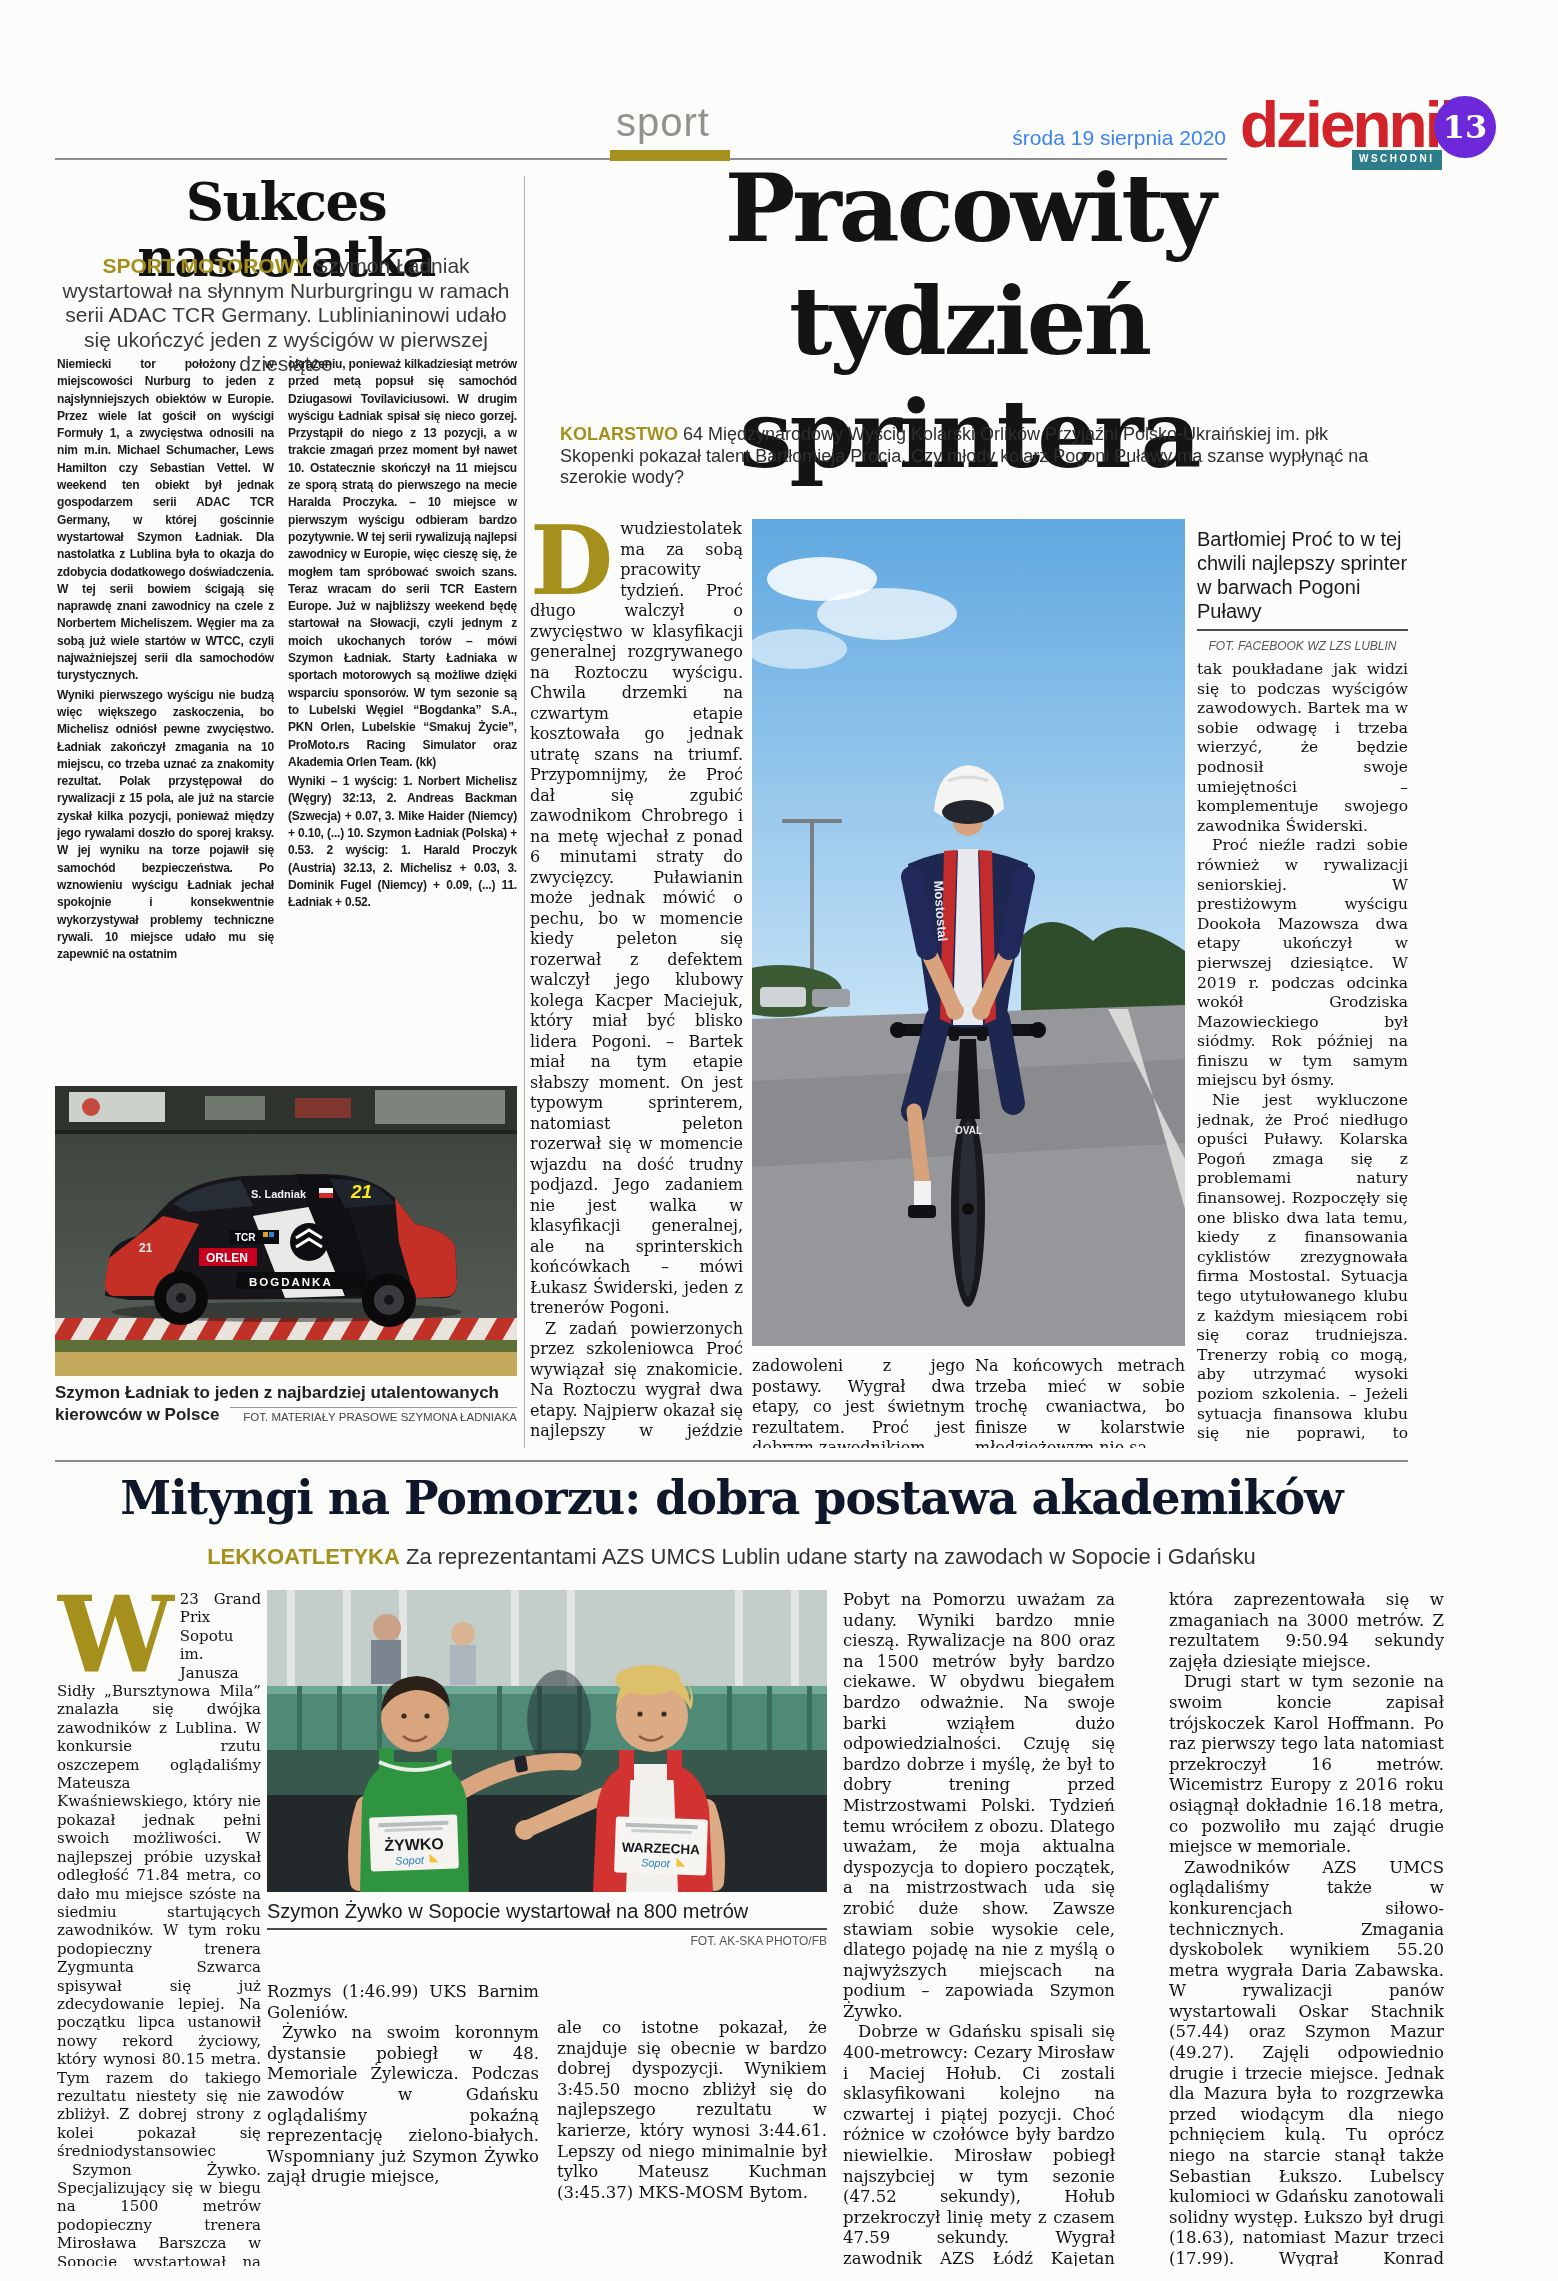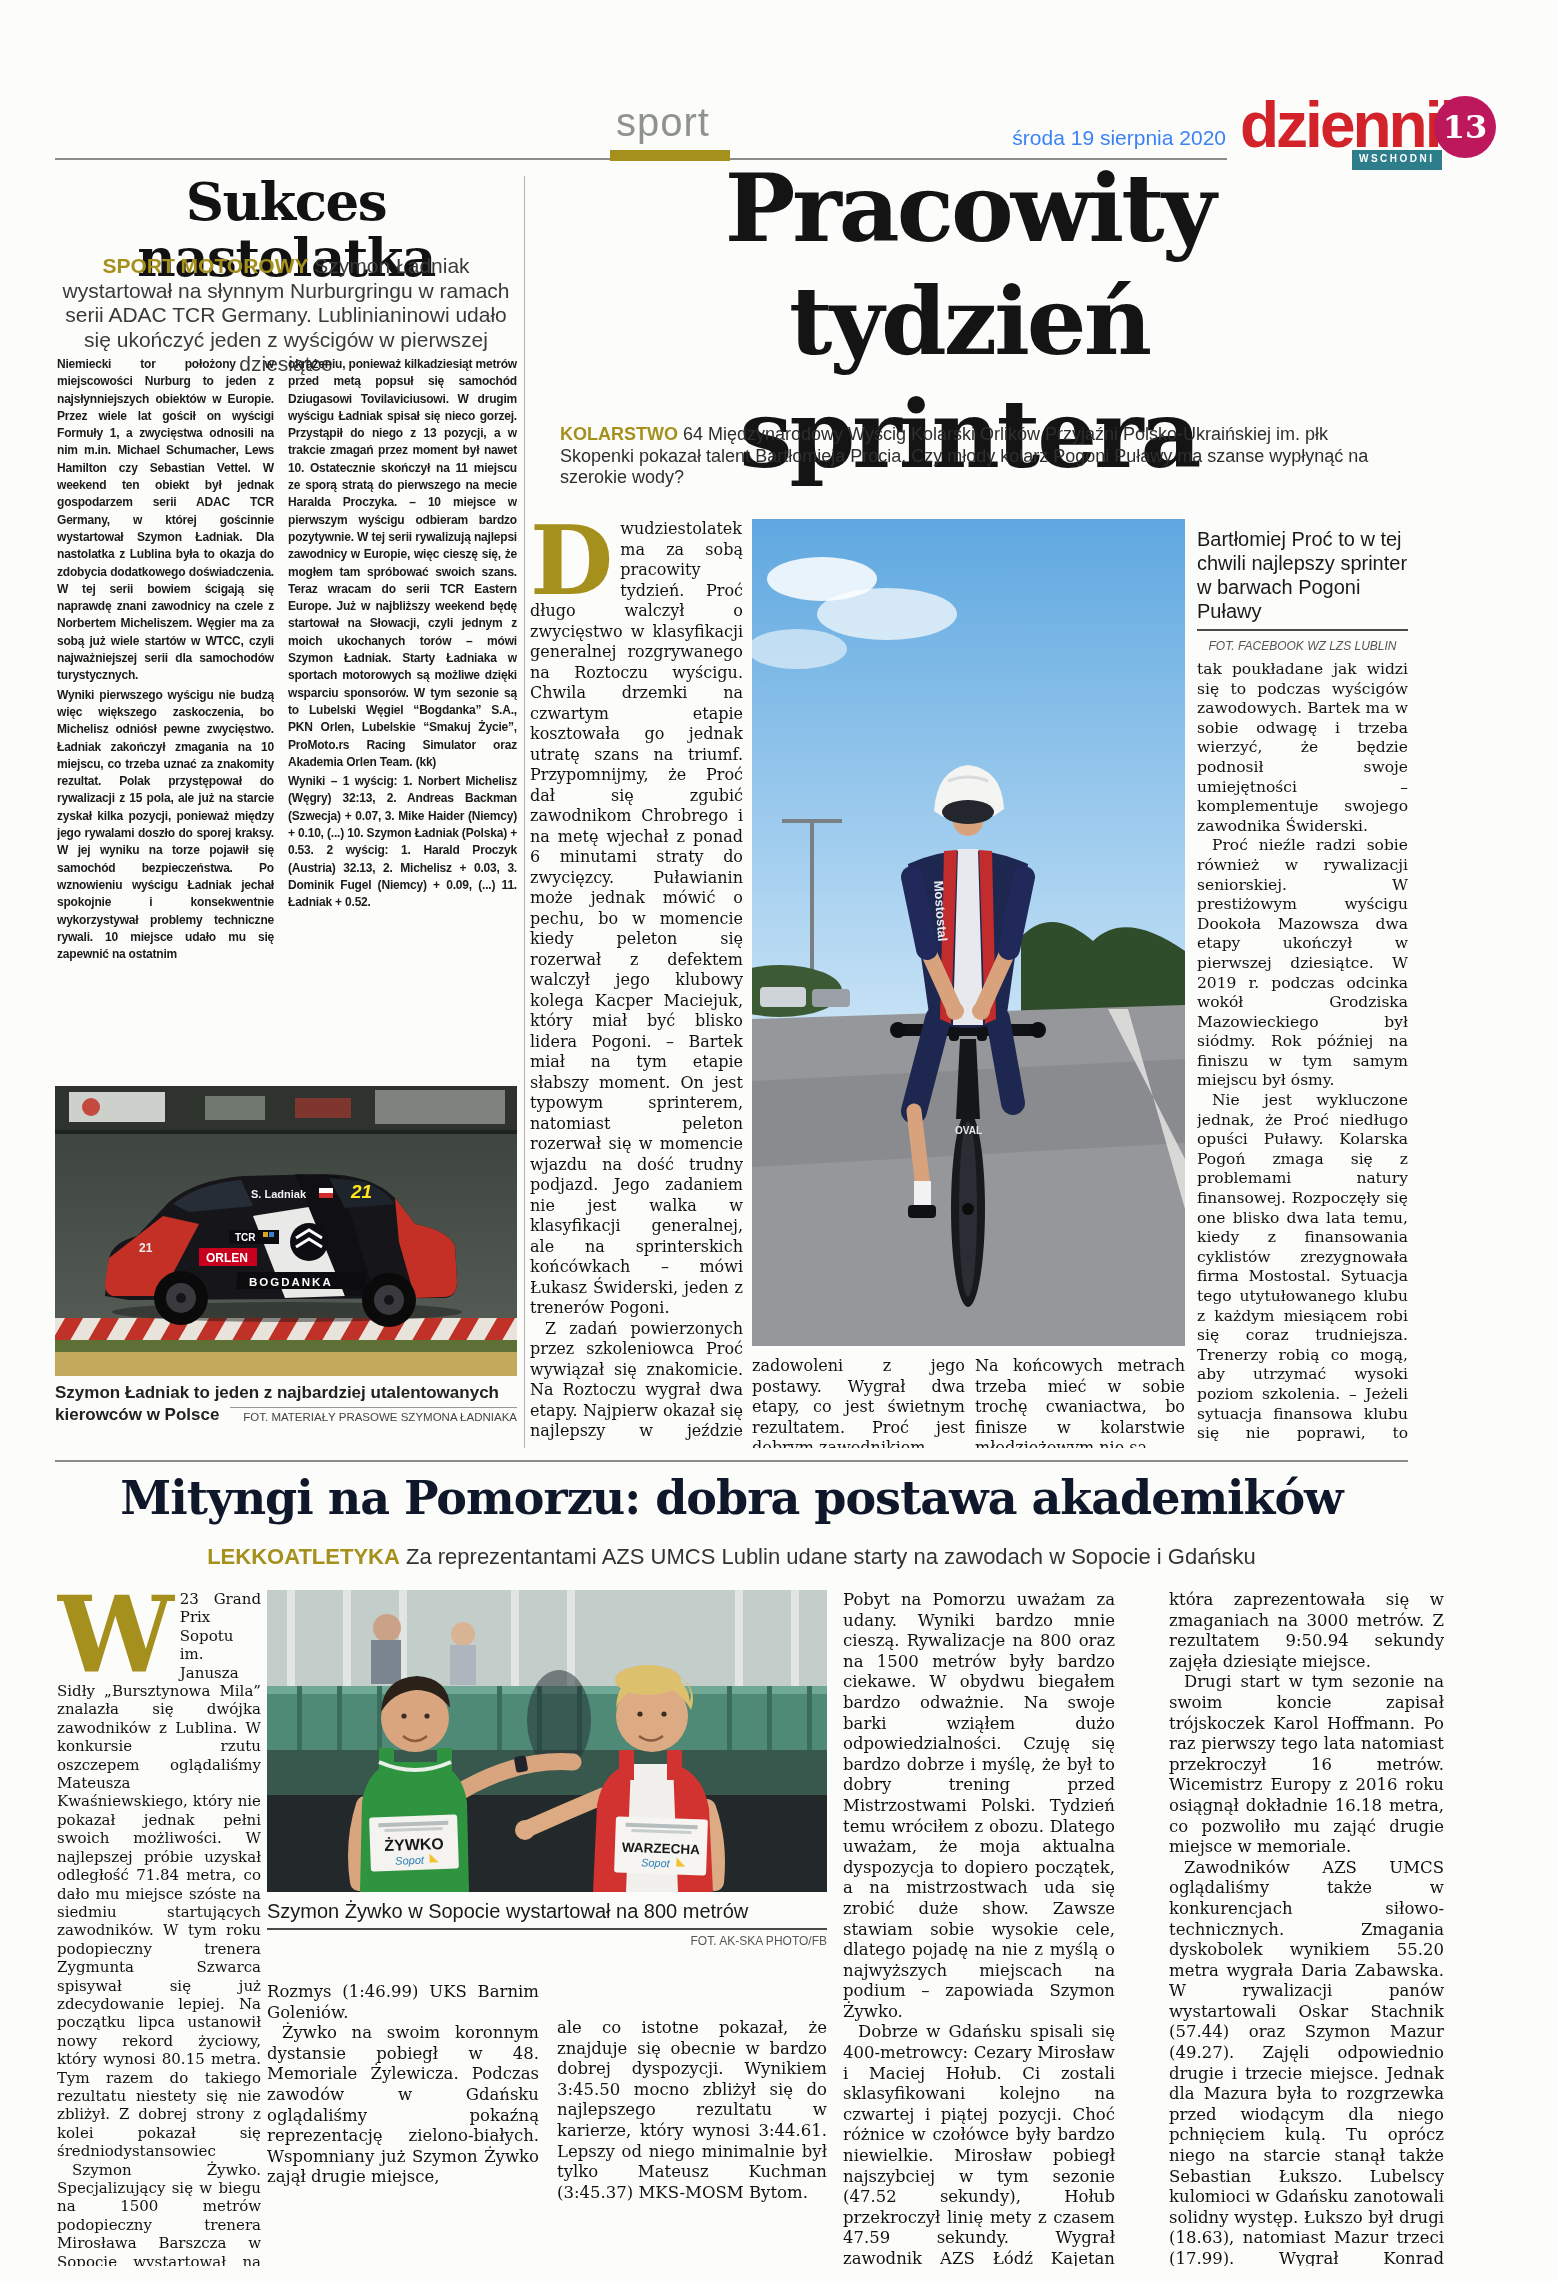--- a/index.html
+++ b/index.html
@@ -8,21 +8,21 @@
   .page *{box-sizing:border-box;}
   .abs{position:absolute;}
 
   
   .section-label{left:616px;top:100px;font-size:40px;color:#8e938c;letter-spacing:1px;}
   .section-bar{left:610px;top:150px;width:120px;height:11px;background:#a6901d;z-index:2;}
   .header-rule{left:55px;top:158px;width:1172px;height:2px;background:#8c8c8c;}
   .date{left:940px;top:126px;width:286px;text-align:right;font-size:21px;color:#3b82f6;}
   .logo{left:1240px;top:88px;font-weight:700;font-size:64px;color:#d2232a;letter-spacing:-3px;font-family:"Liberation Sans",sans-serif;}
   .logo-sub{left:1352px;top:150px;background:#2e7d8a;color:#fff;font-size:10px;letter-spacing:2.5px;padding:3px 7px 6px;font-weight:700;}
-  .page-badge{left:1434px;top:96px;width:62px;height:62px;border-radius:50%;background:#be185d;color:#fff;
+  .page-badge{left:1434px;top:96px;width:62px;height:62px;border-radius:50%;background:#6d28d9;color:#fff;
               display:flex;align-items:center;justify-content:center;font:700 32px "DejaVu Serif",serif;}
 
   
   .la-headline{left:55px;top:174px;width:462px;text-align:center;font:700 53px/1.05 "DejaVu Serif",serif;letter-spacing:-1.5px;color:#121212;}
   .la-lead{left:56px;top:254px;width:460px;text-align:center;font-size:21px;line-height:1.17;color:#3a3a3a;}
   .tag{color:#a6901d;font-weight:700;}
   .sans-body{overflow:hidden;}
   .sans-body p{margin:0;font-weight:700;font-size:12px;line-height:17.3px;letter-spacing:-0.2px;color:#1b1b1b;text-align:justify;}
   .sans-body p+p{margin-top:2px;}
   .la-col1{left:57px;top:356px;width:217px;height:722px;}

